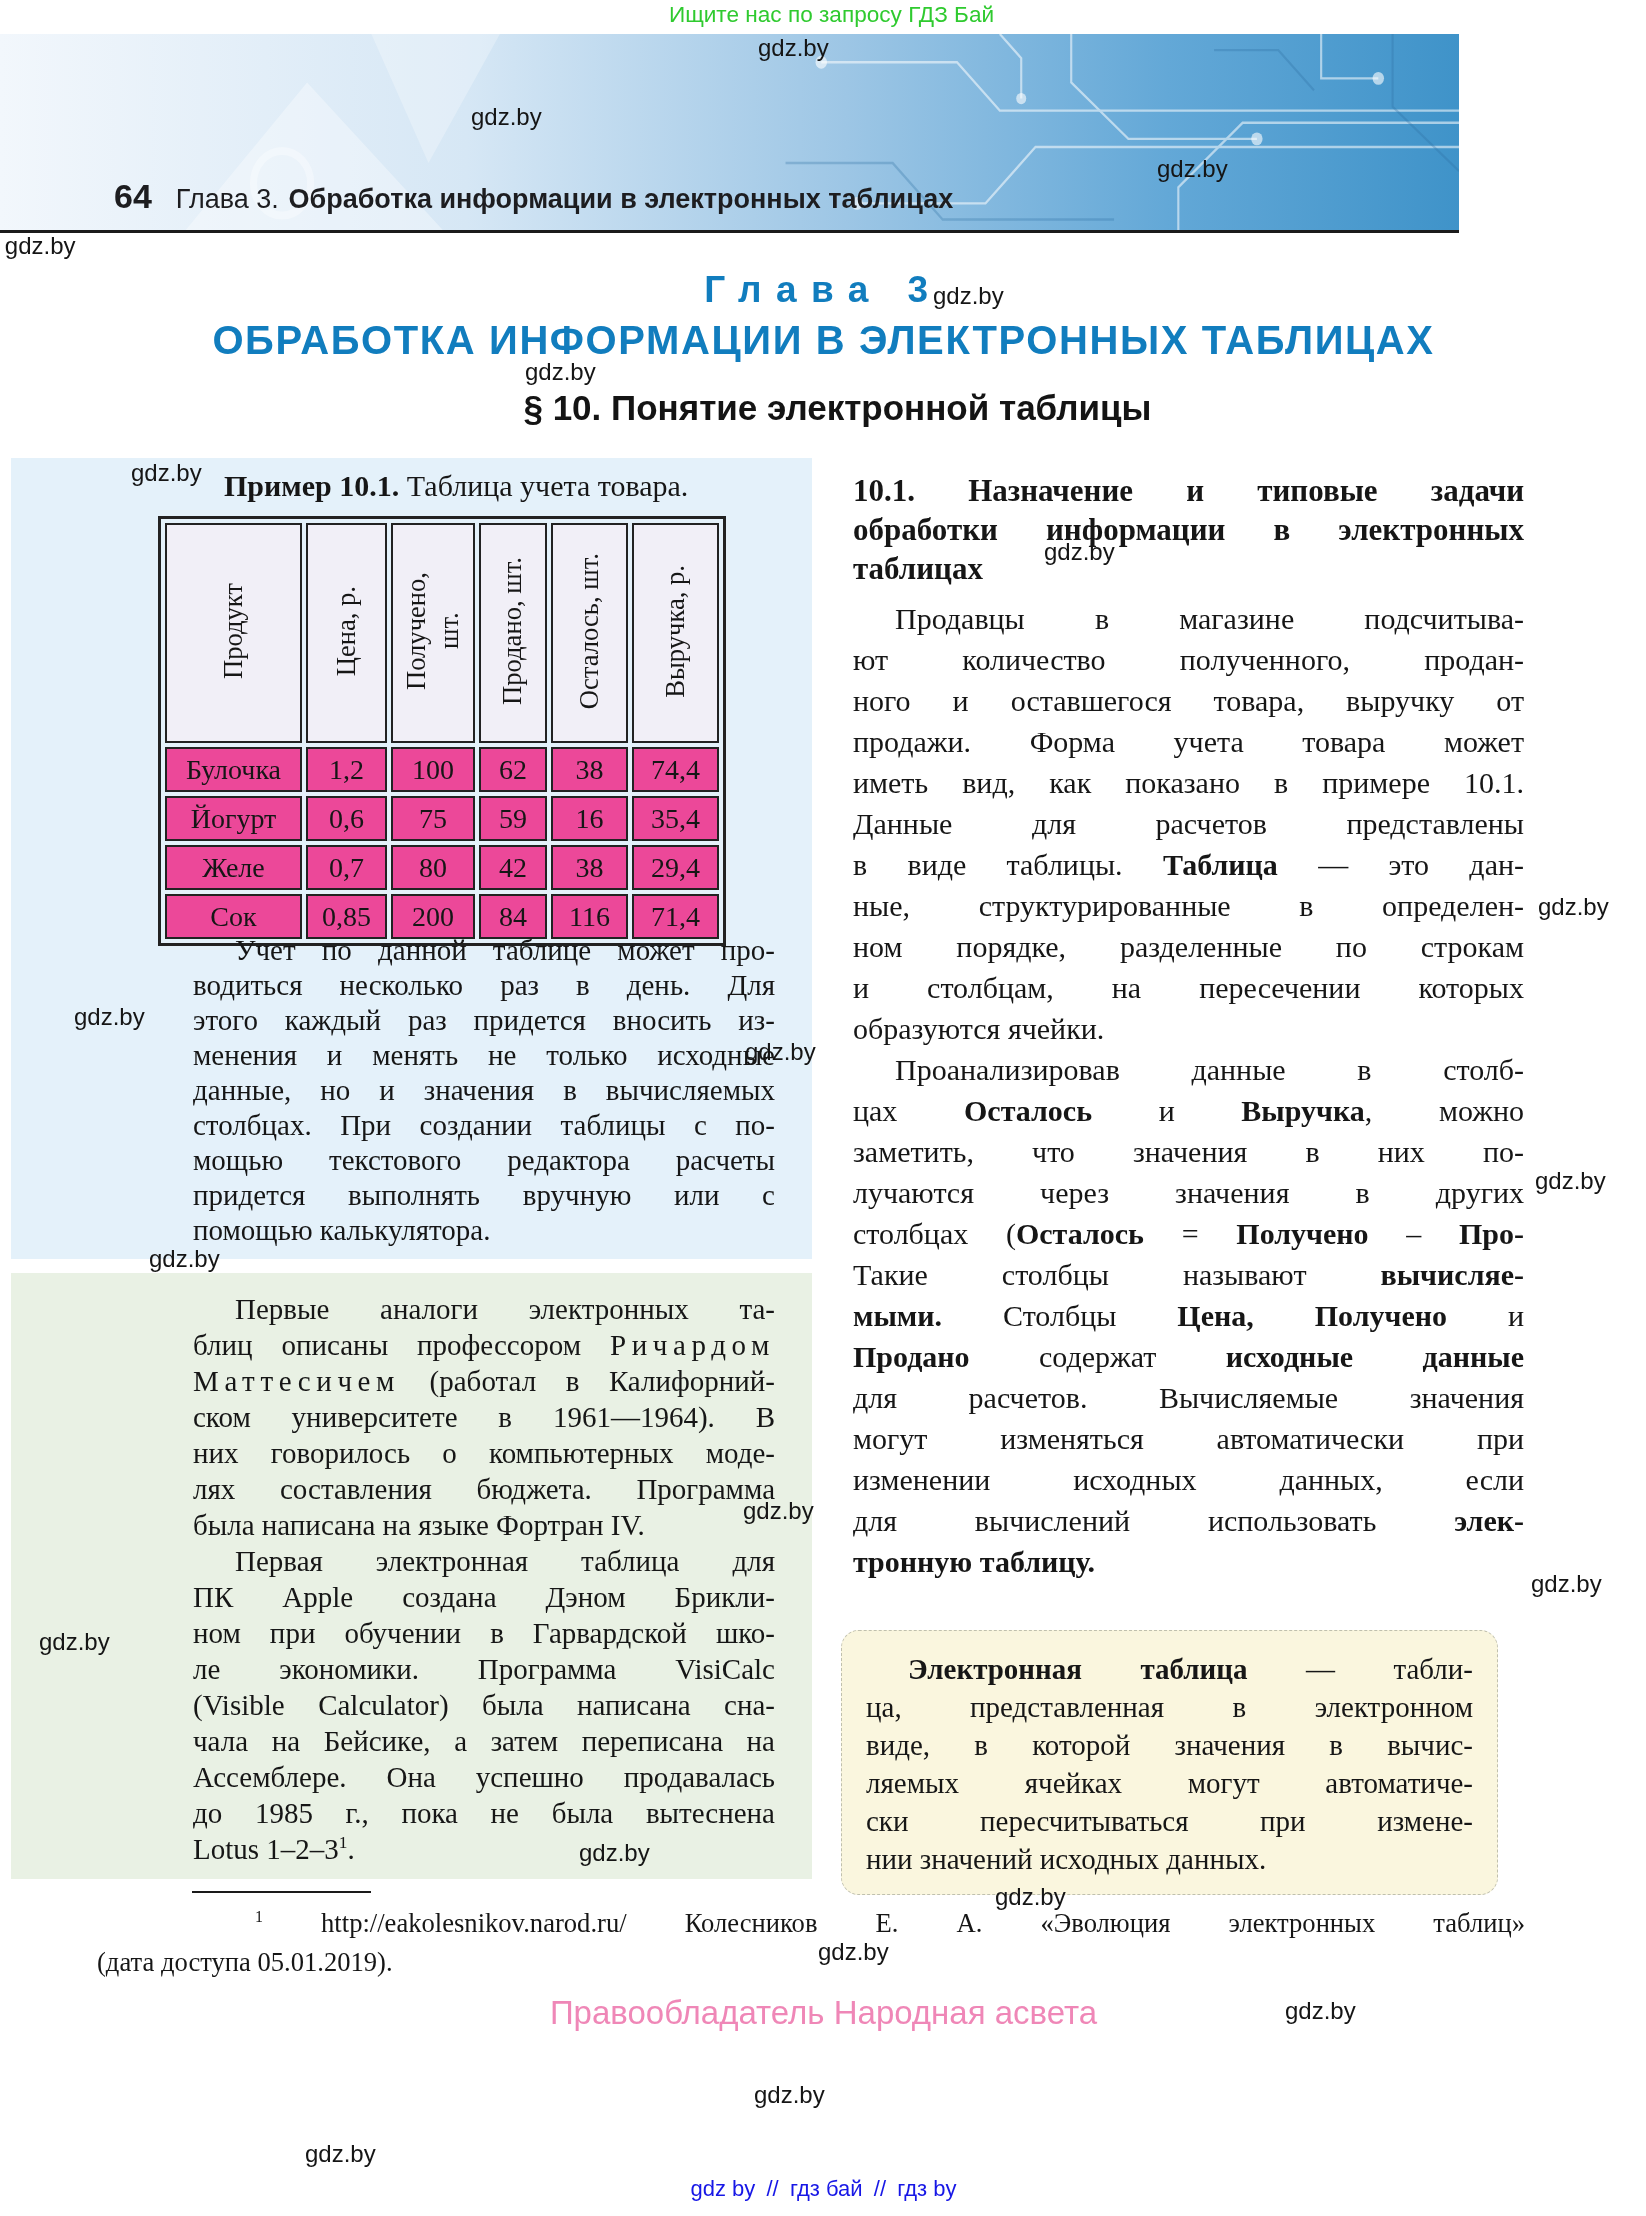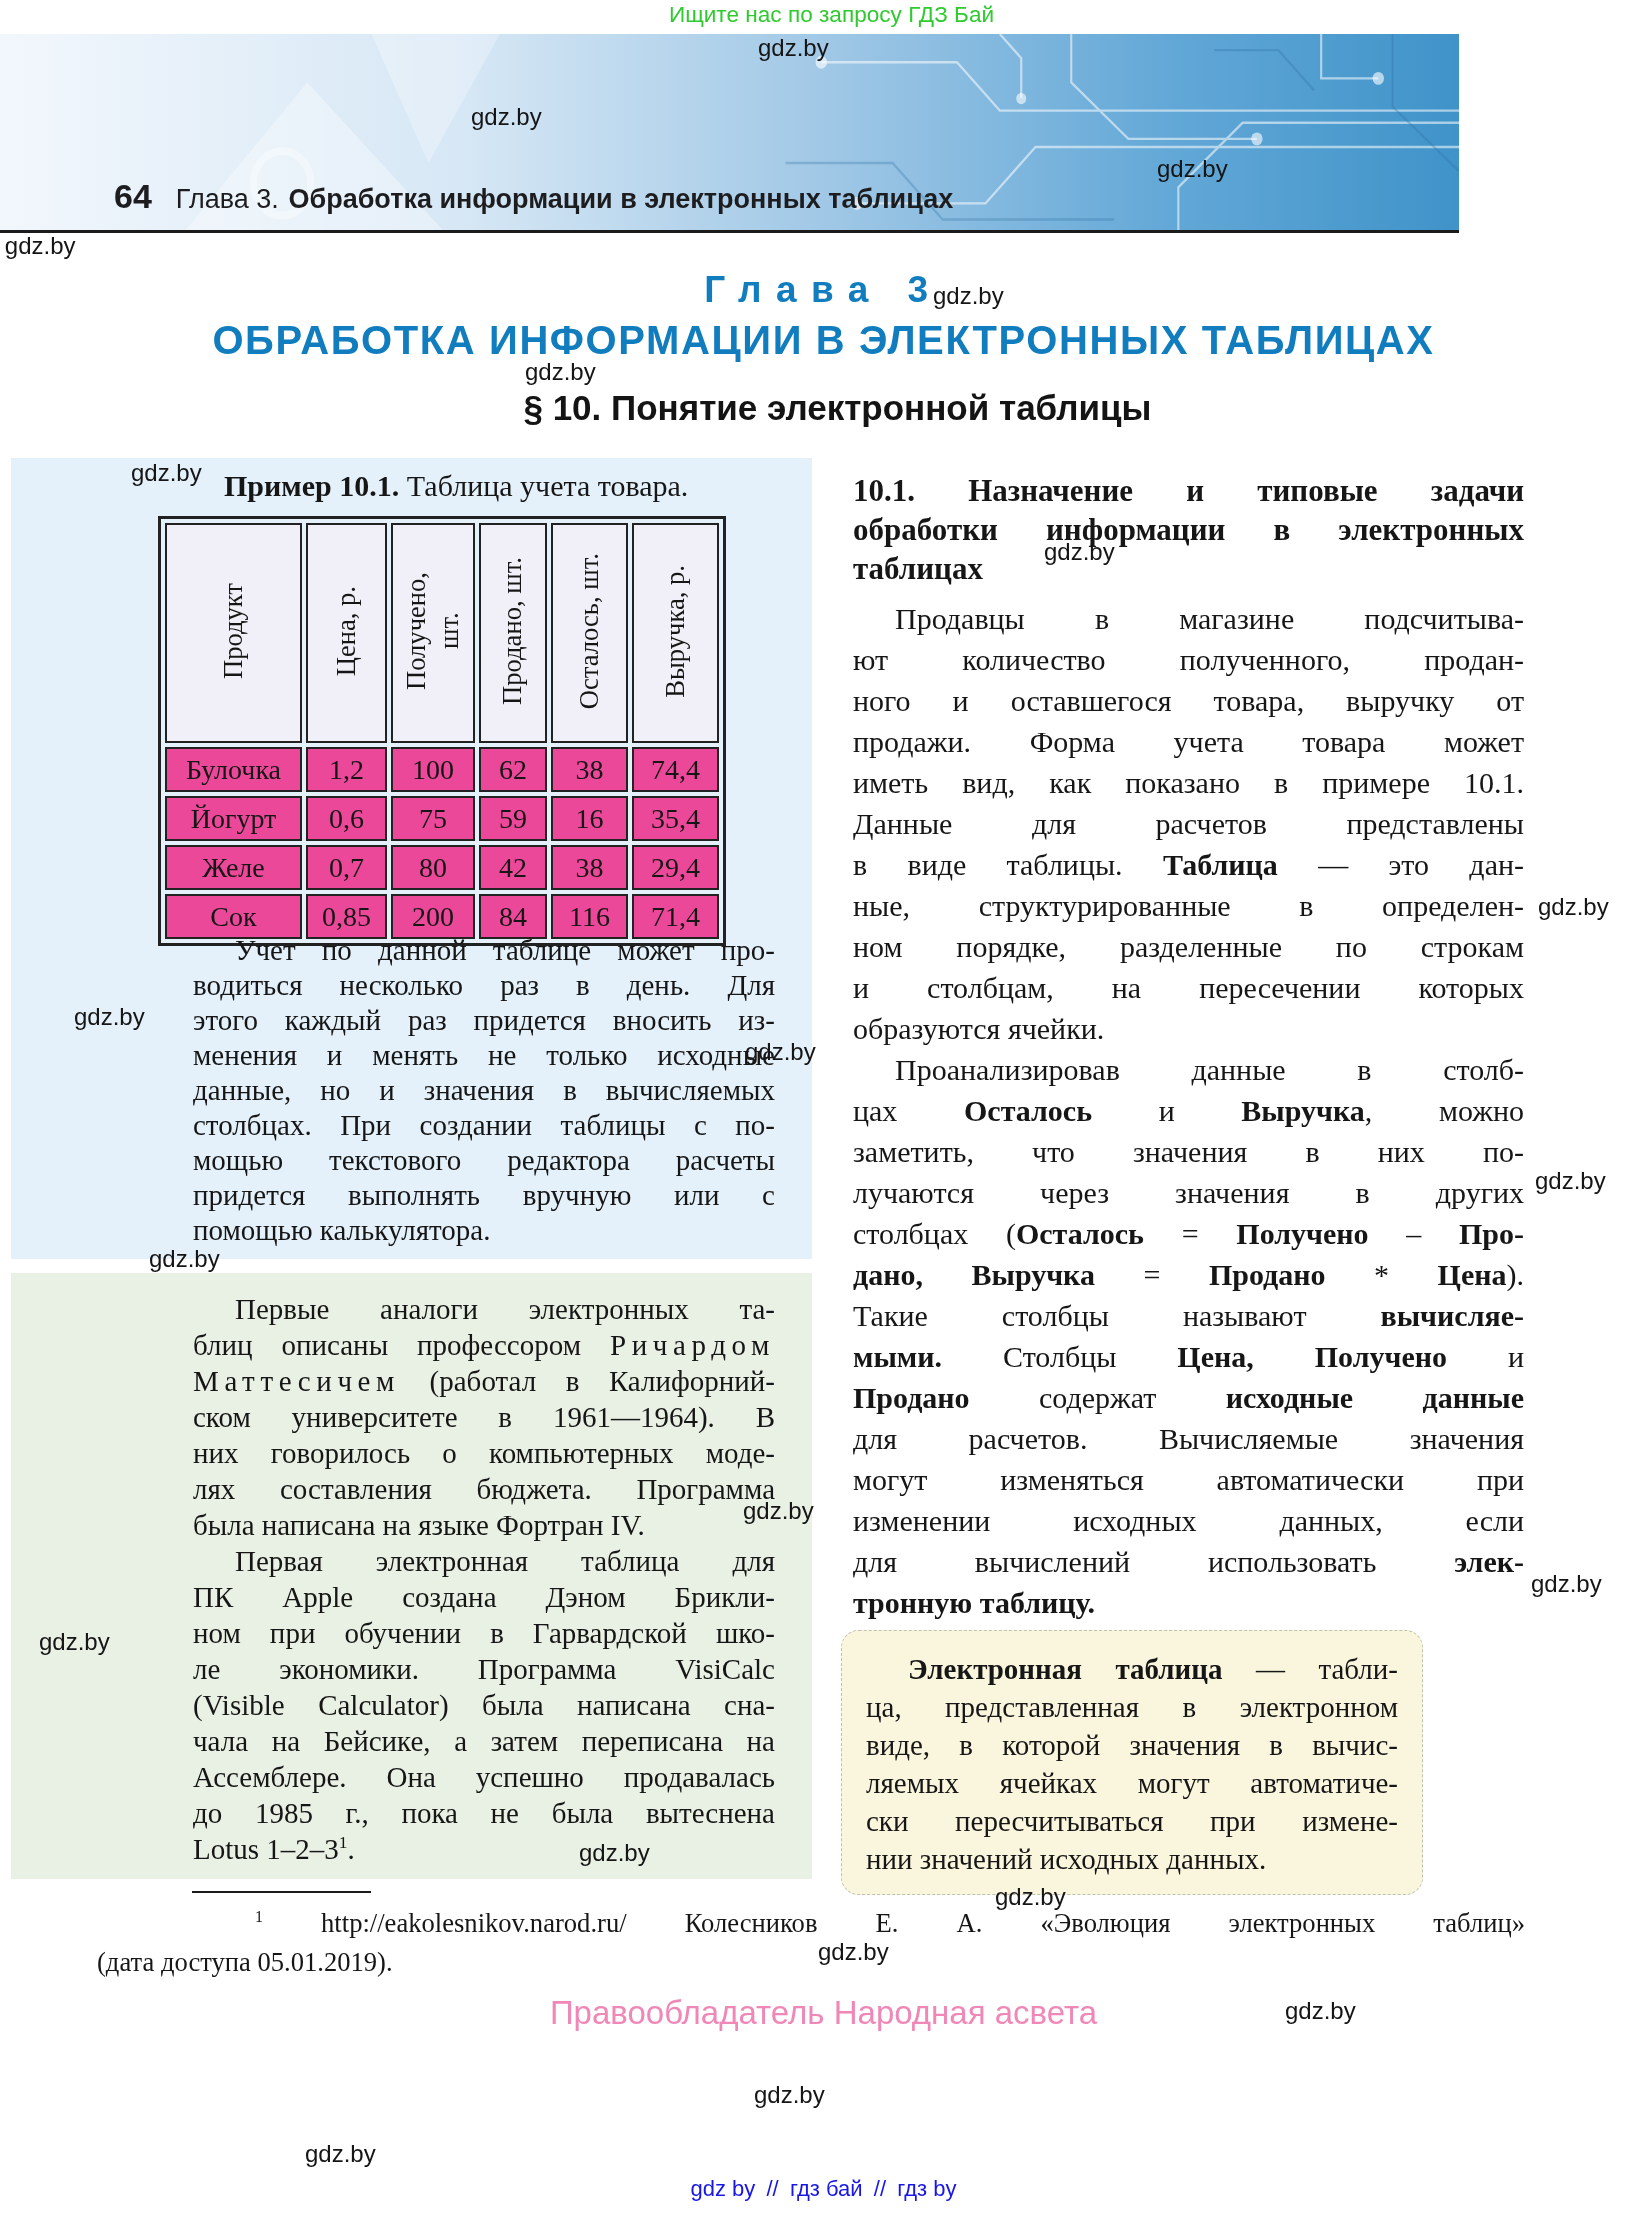--- a/index.html
+++ b/index.html
@@ -47,21 +47,21 @@
   .tl.nj{text-align-last:left;}
   .tl.ind{text-indent:42px;}
   .ls{letter-spacing:5.6px;}
   sup{font-size:60%;vertical-align:super;line-height:0;}
 
   .left-p1{left:193px;top:933px;width:582px;font-size:29px;line-height:35px;}
   .left-hist{left:193px;top:1291px;width:582px;font-size:29px;line-height:36px;}
   .r-head{left:853px;top:471px;width:671px;font-size:31px;line-height:39px;font-weight:bold;}
   .r-body{left:853px;top:598px;width:671px;font-size:30px;line-height:41px;}
 
-  .defbox{position:absolute;left:841px;top:1630px;width:582px;box-sizing:border-box;
+  .defbox{position:absolute;left:841px;top:1630px;width:657px;box-sizing:border-box;
           background:#faf6de;border:1.6px dashed #c0c0ae;border-radius:17.7px;
           padding:19.3px 24px 16px 24px;}
   .box-text{position:static;font-size:29px;line-height:38px;}
 
   .fn-rule{position:absolute;left:192px;top:1891px;width:179px;height:2.4px;background:#1a1a1a;}
   .footnote{left:97px;top:1904px;width:1428px;font-size:26.6px;line-height:39px;}
   .footnote .tl.ind{text-indent:158px;}
 
   .pink{position:absolute;top:1994px;left:0;width:100%;text-align:center;
         font-family:"Liberation Sans",sans-serif;font-size:33px;color:#ef87b7;}
@@ -233,21 +233,20 @@
       <div class="tl">в виде таблицы. <b>Таблица</b> — это дан-</div>
       <div class="tl">ные, структурированные в определен-</div>
       <div class="tl">ном порядке, разделенные по строкам</div>
       <div class="tl">и столбцам, на пересечении которых</div>
       <div class="tl nj">образуются ячейки.</div>
       <div class="tl ind">Проанализировав данные в столб-</div>
       <div class="tl">цах <b>Осталось</b> и <b>Выручка</b>, можно</div>
       <div class="tl">заметить, что значения в них по-</div>
       <div class="tl">лучаются через значения в других</div>
       <div class="tl">столбцах (<b>Осталось</b> = <b>Получено</b> – <b>Про-</b></div>
-      <div class="tl"><b>дано, Выручка</b> = <b>Продано</b> * <b>Цена</b>).</div>
       <div class="tl">Такие столбцы называют <b>вычисляе-</b></div>
       <div class="tl"><b>мыми.</b> Столбцы <b>Цена, Получено</b> и</div>
       <div class="tl"><b>Продано</b> содержат <b>исходные данные</b></div>
       <div class="tl">для расчетов. Вычисляемые значения</div>
       <div class="tl">могут изменяться автоматически при</div>
       <div class="tl">изменении исходных данных, если</div>
       <div class="tl">для вычислений использовать <b>элек-</b></div>
       <div class="tl nj"><b>тронную таблицу.</b></div>
     </div>
 

